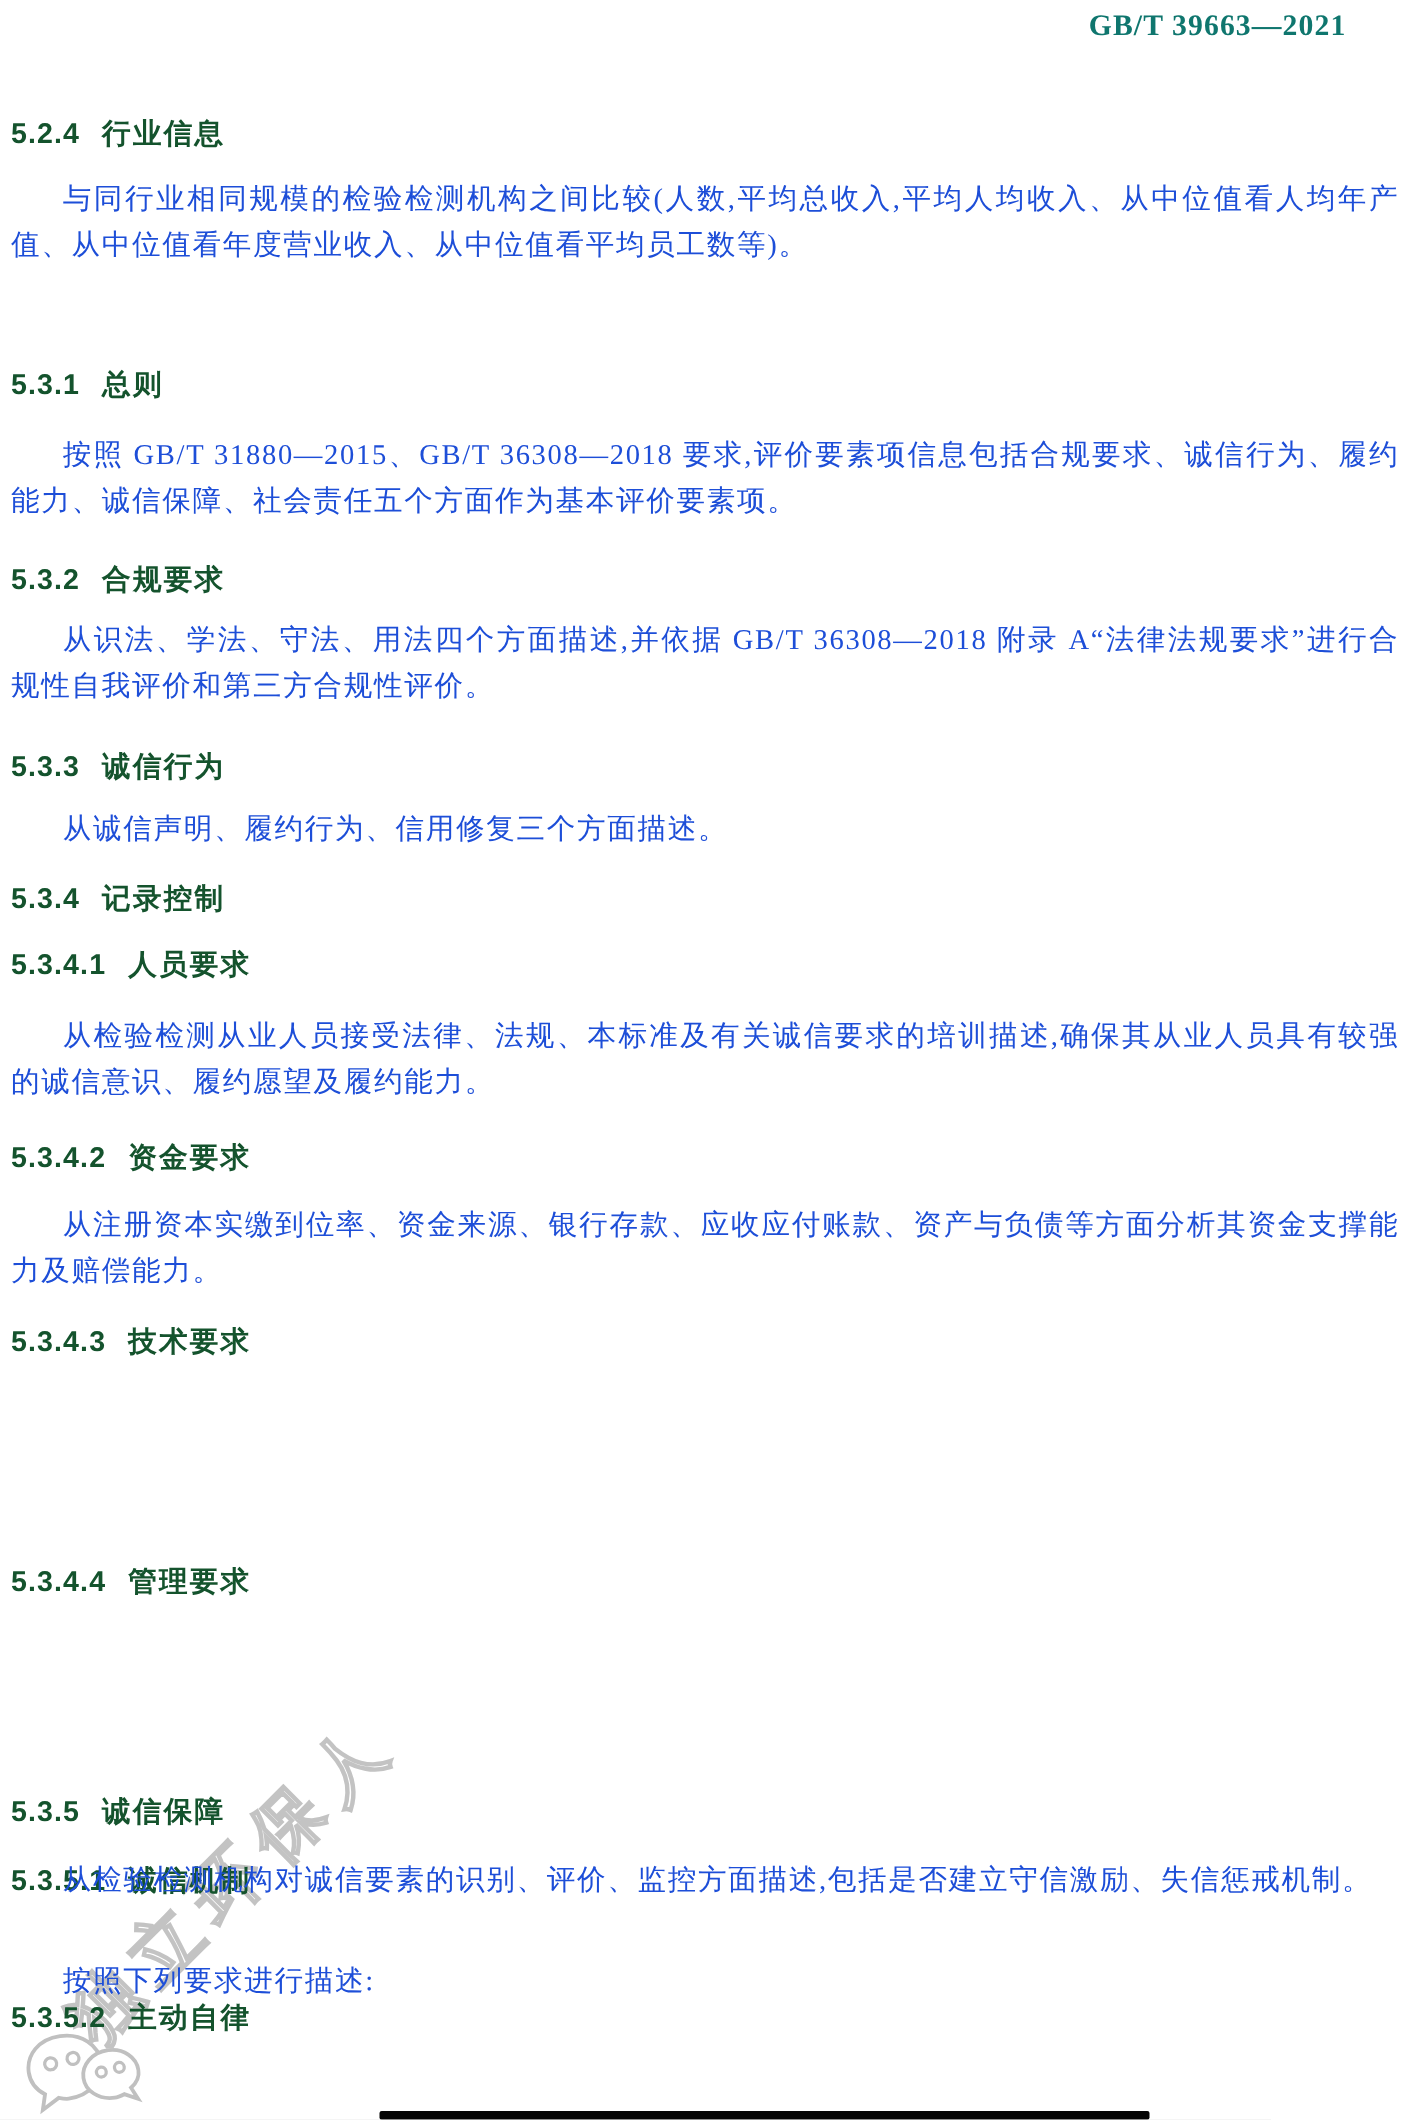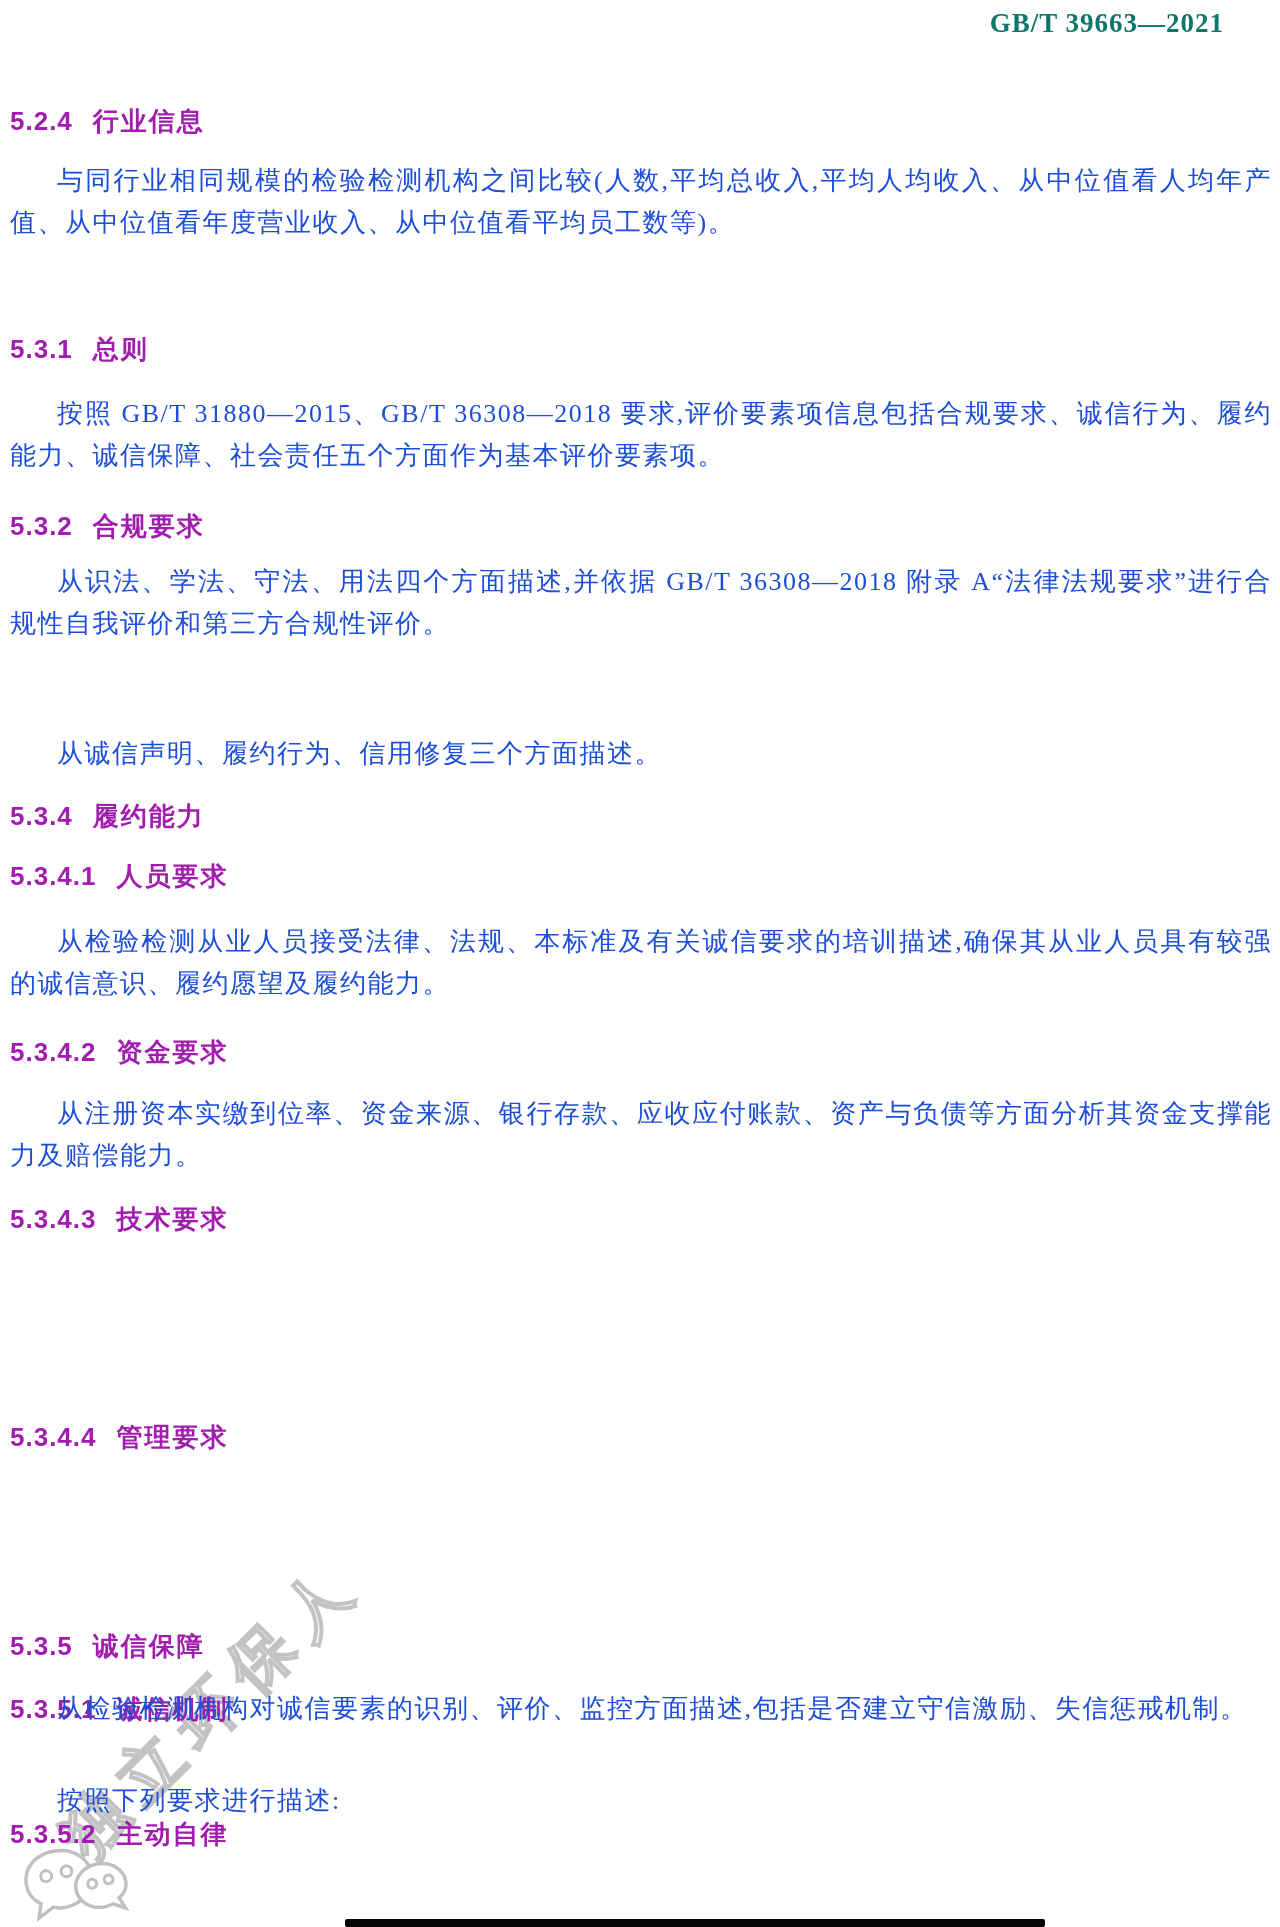--- a/index.html
+++ b/index.html
@@ -8,21 +8,21 @@
     overflow:hidden;font-family:"Liberation Serif","DejaVu Serif",serif;
   }
   .doc-header{
     position:absolute;top:8px;right:56px;
     font-family:"Liberation Serif","DejaVu Serif",serif;
     font-weight:bold;font-size:27px;letter-spacing:1px;color:#0f766e;
   }
   .heading{
     position:absolute;left:10px;right:22px;
     font-family:"Liberation Sans","DejaVu Sans",sans-serif;
-    font-weight:bold;font-size:26px;line-height:30px;color:#a21caf;
+    font-weight:bold;font-size:26px;line-height:30px;color:#14532d;
     white-space:nowrap;
   }
   .hnum{letter-spacing:1px;}
   .htitle{margin-left:20px;letter-spacing:2px;}
   .para{
     position:absolute;left:10px;right:8px;margin:0;
     font-size:26px;line-height:42px;color:#1d4ed8;
     letter-spacing:1.5px;text-align:justify;text-indent:47px;
     font-family:"Liberation Serif","DejaVu Serif",serif;
   }
@@ -70,24 +70,27 @@
   <div class="heading" style="top:334px">
     <span class="hnum">5.3.1</span><span class="htitle">总则</span>
   </div>
   <p class="para" style="top:393px">按照 GB/T 31880—2015、GB/T 36308—2018 要求,评价要素项信息包括合规要求、诚信行为、履约能力、诚信保障、社会责任五个方面作为基本评价要素项。</p>
 
   <div class="heading" style="top:511px">
     <span class="hnum">5.3.2</span><span class="htitle">合规要求</span>
   </div>
   <p class="para" style="top:561px">从识法、学法、守法、用法四个方面描述,并依据 GB/T 36308—2018 附录 A“法律法规要求”进行合规性自我评价和第三方合规性评价。</p>
 
+  <div class="heading" style="top:681px">
+    <span class="hnum">5.3.3</span><span class="htitle">诚信行为</span>
+  </div>
   <p class="para" style="top:733px">从诚信声明、履约行为、信用修复三个方面描述。</p>
 
   <div class="heading" style="top:801px">
-    <span class="hnum">5.3.4</span><span class="htitle">履约能力</span>
+    <span class="hnum">5.3.4</span><span class="htitle">记录控制</span>
   </div>
 
   <div class="heading" style="top:861px">
     <span class="hnum">5.3.4.1</span><span class="htitle">人员要求</span>
   </div>
   <p class="para" style="top:921px">从检验检测从业人员接受法律、法规、本标准及有关诚信要求的培训描述,确保其从业人员具有较强的诚信意识、履约愿望及履约能力。</p>
 
   <div class="heading" style="top:1037px">
     <span class="hnum">5.3.4.2</span><span class="htitle">资金要求</span>
   </div>

